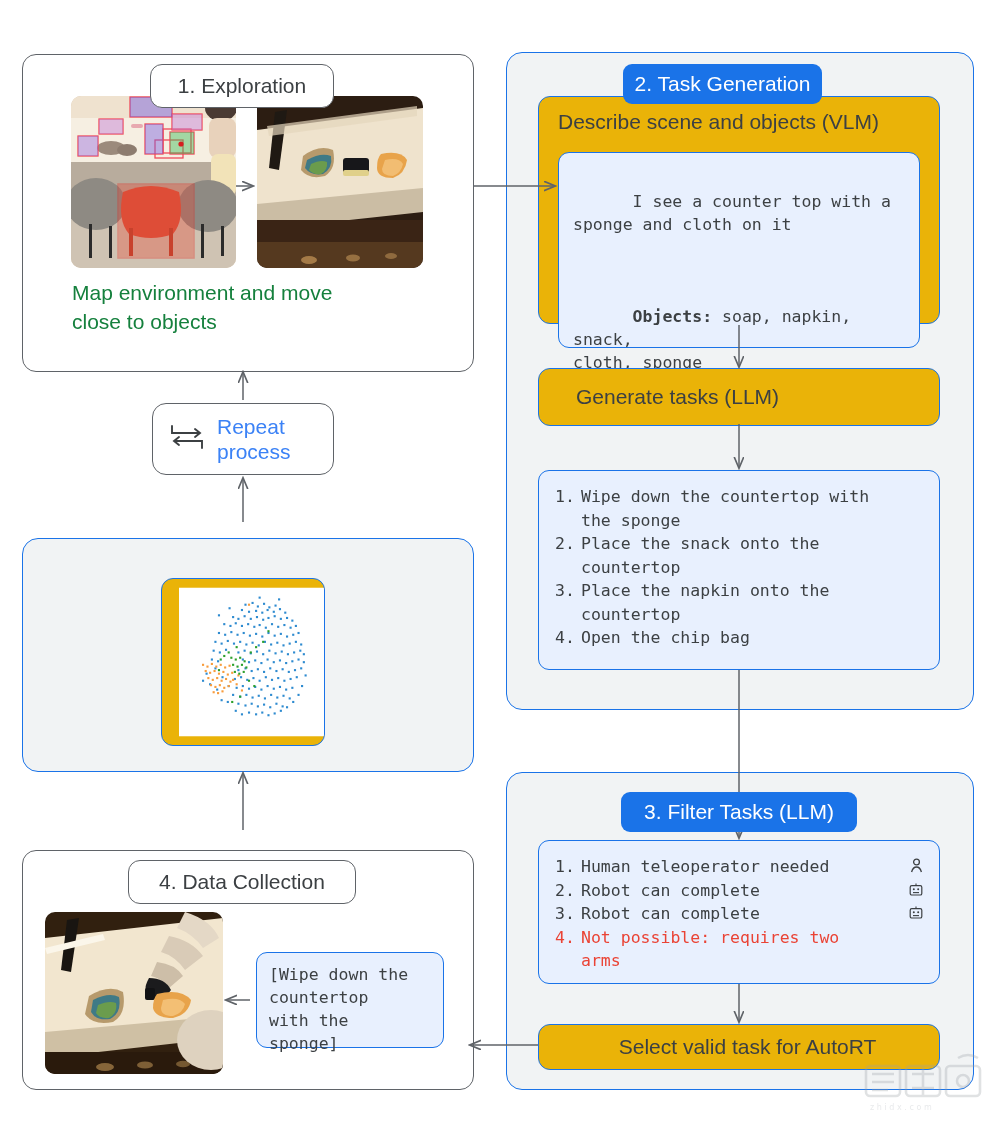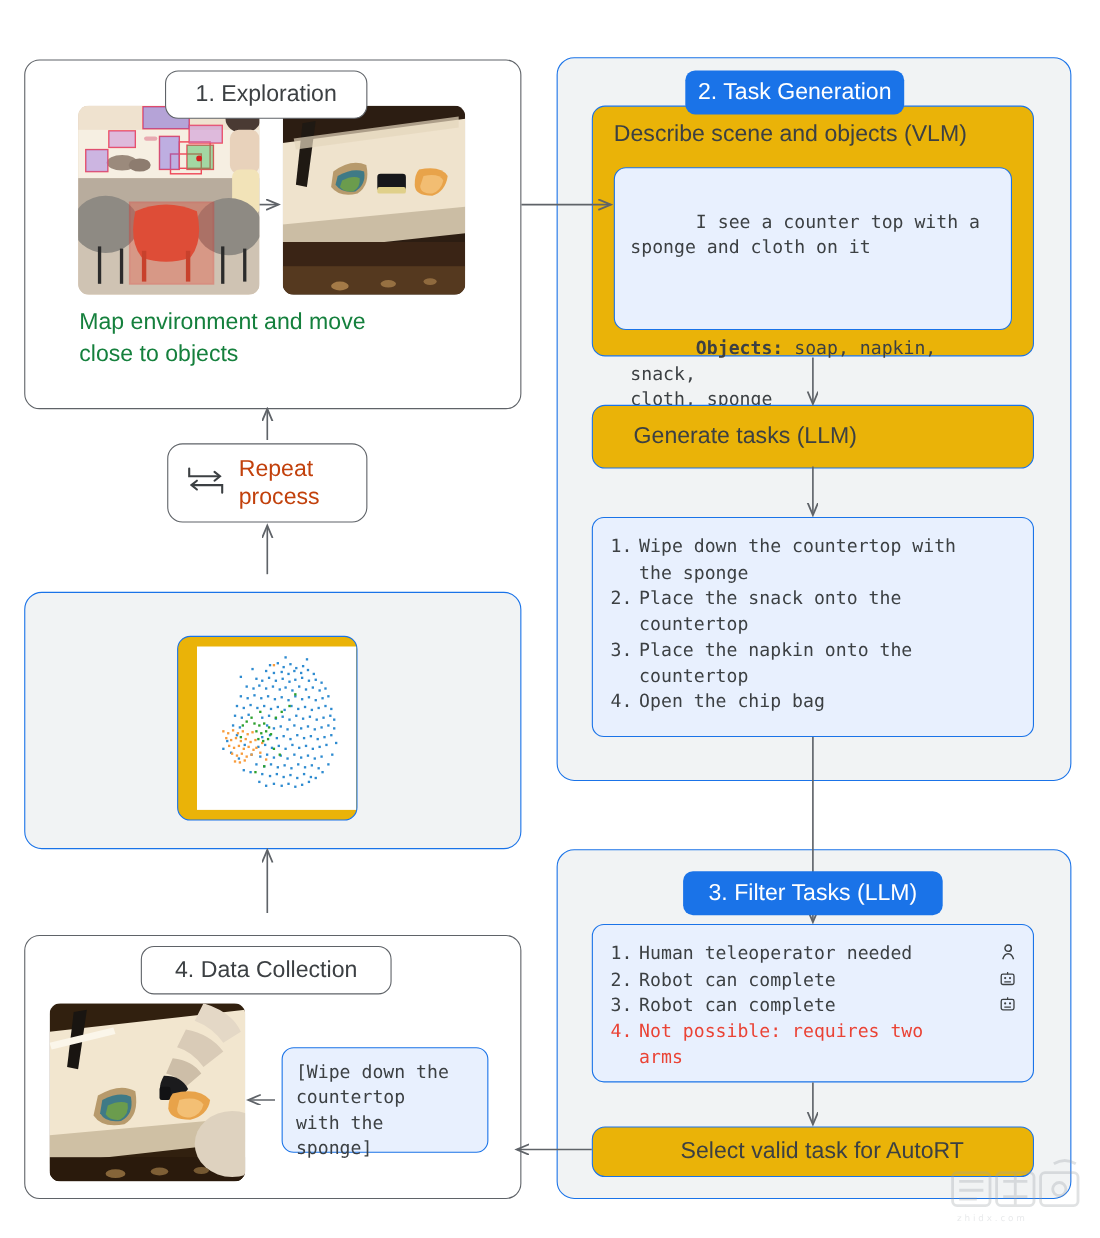--- a/index.html
+++ b/index.html
@@ -73,21 +73,21 @@
   
   .photo{border-radius:10px;overflow:hidden;position:absolute;}
   .photo svg{display:block;width:100%;height:100%;}
 
   
   .repeat-box{
     position:absolute;background:#ffffff;border:1.6px solid #5f6368;
     border-radius:14px;display:flex;align-items:center;gap:10px;
     box-sizing:border-box;padding:0 14px;z-index:9;
   }
-  .repeat-txt{font-size:21px;color:#c2410c;line-height:25px;}
+  .repeat-txt{font-size:21px;color:#3b82f6;line-height:25px;}
 
   
   .caption{
     font-size:21px;line-height:29px;color:#15803d;position:absolute;
   }
 
   
   #wires{position:absolute;left:0;top:0;width:1000px;height:1125px;
          pointer-events:none;z-index:1;}
 
@@ -533,21 +533,21 @@
 
   <div class="abs panel-blue" style="left:506px;top:52px;width:468px;height:658px;"></div>
 
   <div class="chip chip-blue" style="left:623px;top:32px;width:199px;height:40px;">
     <span>2. Task Generation</span>
   </div>
 
   <div class="abs card-white" style="left:538px;top:96px;width:402px;height:228px;"></div>
   <div class="card-label abs" style="left:558px;top:110px;width:370px;">Describe scene and objects (VLM)</div>
 
-  <div class="abs card-tinted" style="left:558px;top:152px;width:362px;height:148px;padding:14px 14px;">
+  <div class="abs card-tinted" style="left:558px;top:152px;width:362px;height:196px;padding:14px 14px;">
     <div class="mono">
       <span>I see a counter top with a
 sponge and cloth on it</span>
       <br><br>
       <b>Objects:</b><span> soap, napkin, snack,
 cloth, sponge</span>
     </div>
   </div>
 
   <div class="abs card-white" style="left:538px;top:368px;width:402px;height:58px;display:flex;align-items:center;">

